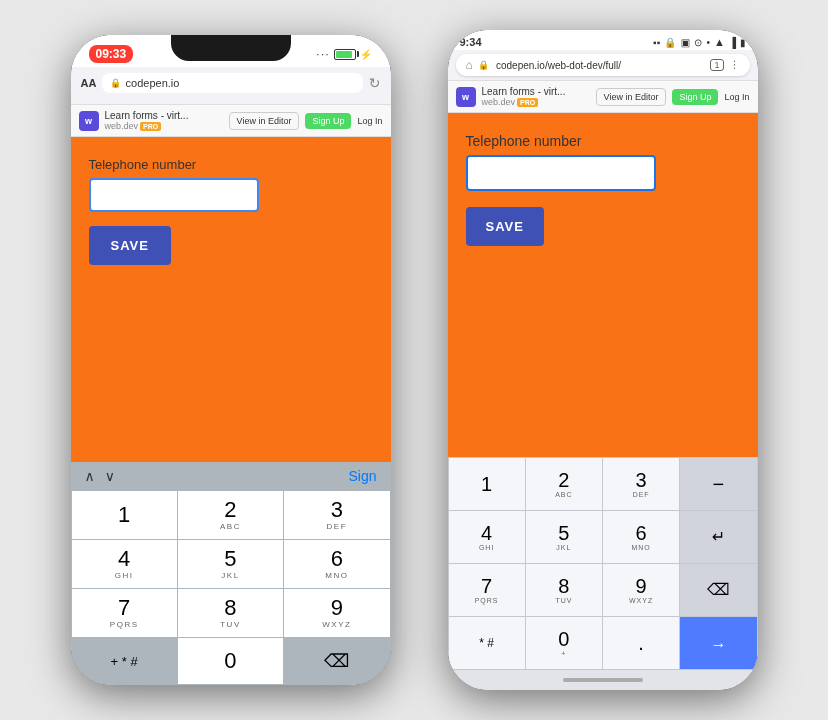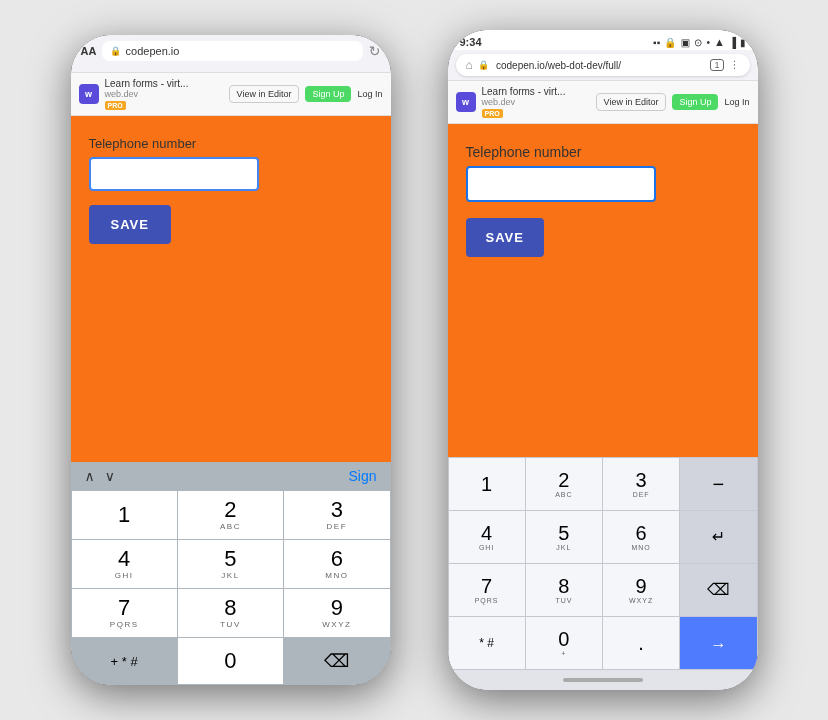--- a/index.html
+++ b/index.html
@@ -511,33 +511,43 @@
 
     .android-bottom-bar {
       width: 80px;
       height: 4px;
       background: #aaa;
       border-radius: 2px;
     }
 
     .domain-row {
       display: flex;
-      align-items: flex-start;
+      align-items: center;
       gap: 2px;
-      flex-direction: column;
     }
   </style>
 </head>
 <body>
 
 <div class="phones-container">
 
   <div class="phone phone-left">
     <div class="screen">
 
+      <div class="status-bar">
+        <div class="notch"></div>
+        <span class="status-time">09:33</span>
+        <div class="status-icons-right">
+          <span class="status-dots">···</span>
+          <div class="battery-icon">
+            <div class="battery-fill"></div>
+          </div>
+          <span style="font-size:10px;color:#4cd964;">⚡</span>
+        </div>
+      </div>
 
       <div class="browser-bar">
         <div class="browser-url-row">
           <span class="browser-aa">AA</span>
           <div class="browser-url-bar">
             <span class="lock-icon">🔒</span>
             <span>codepen.io</span>
           </div>
           <span class="browser-refresh">↻</span>
         </div>

